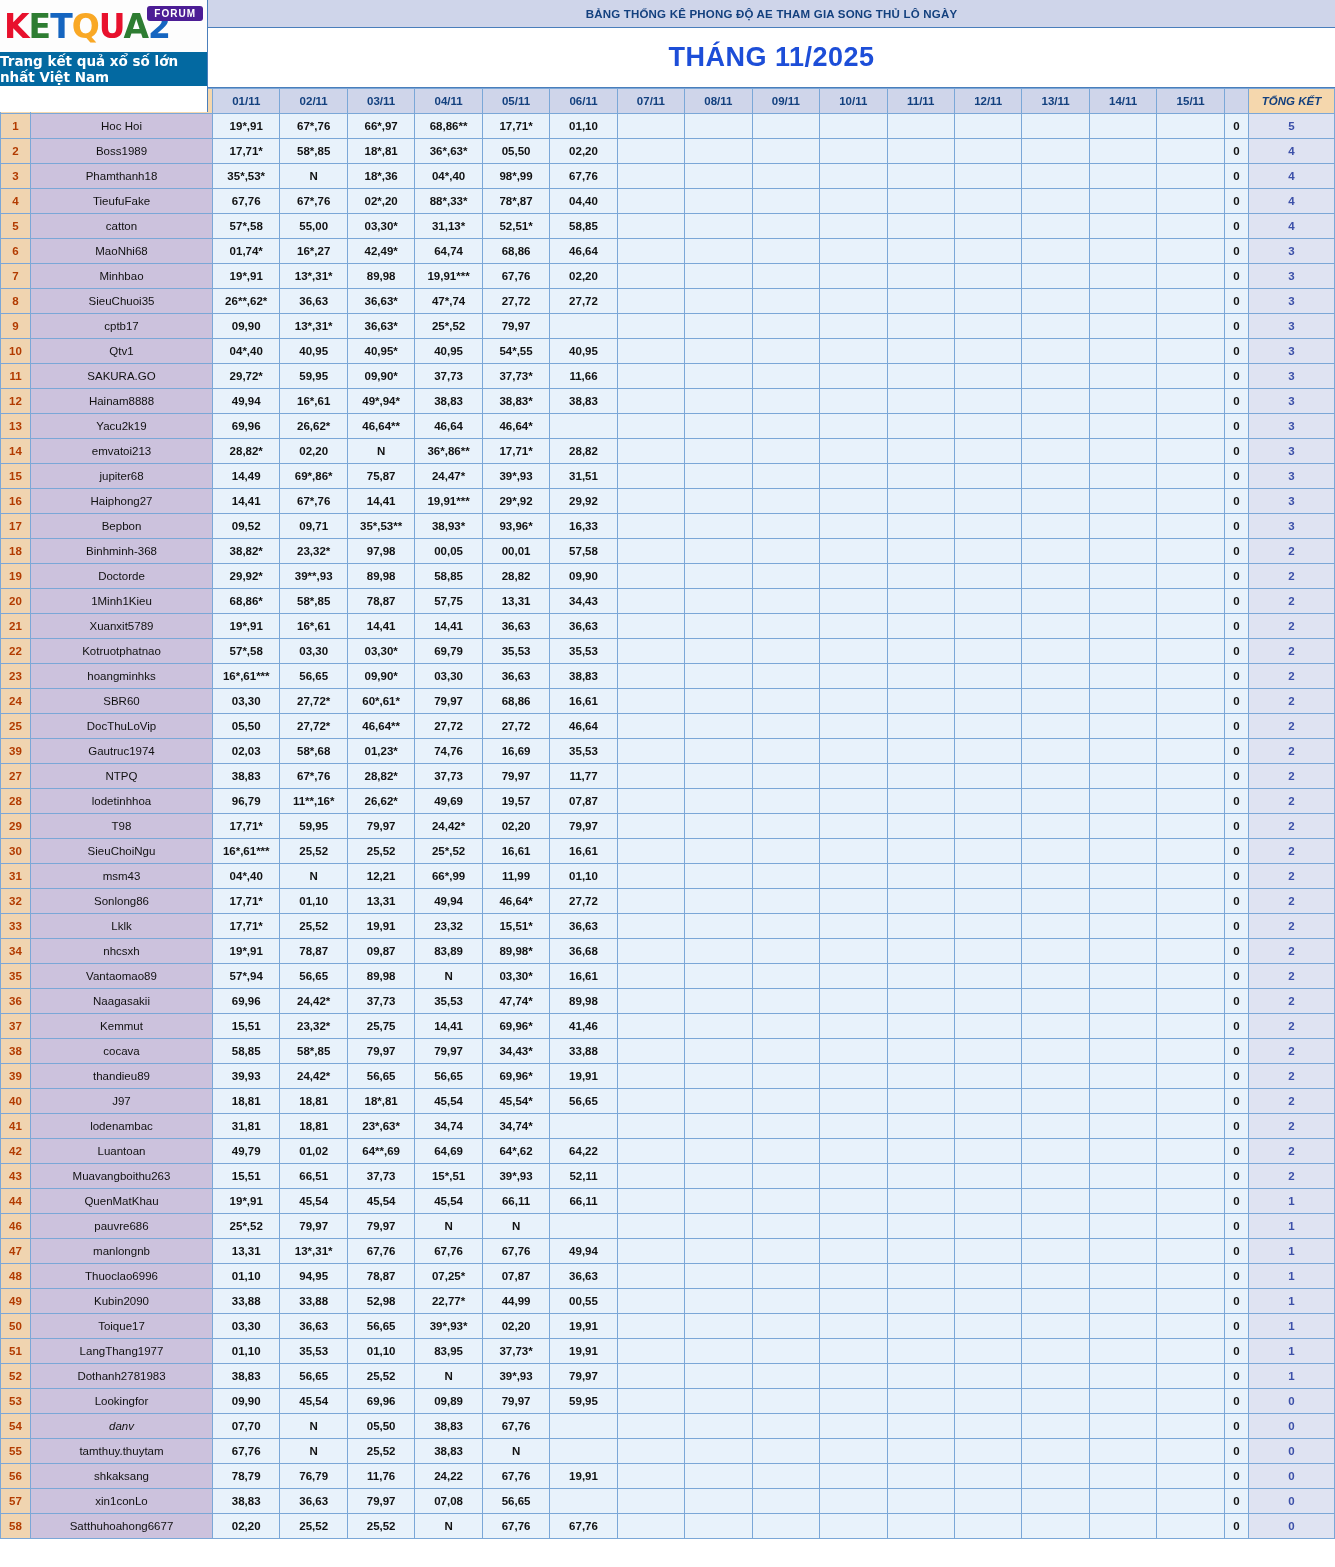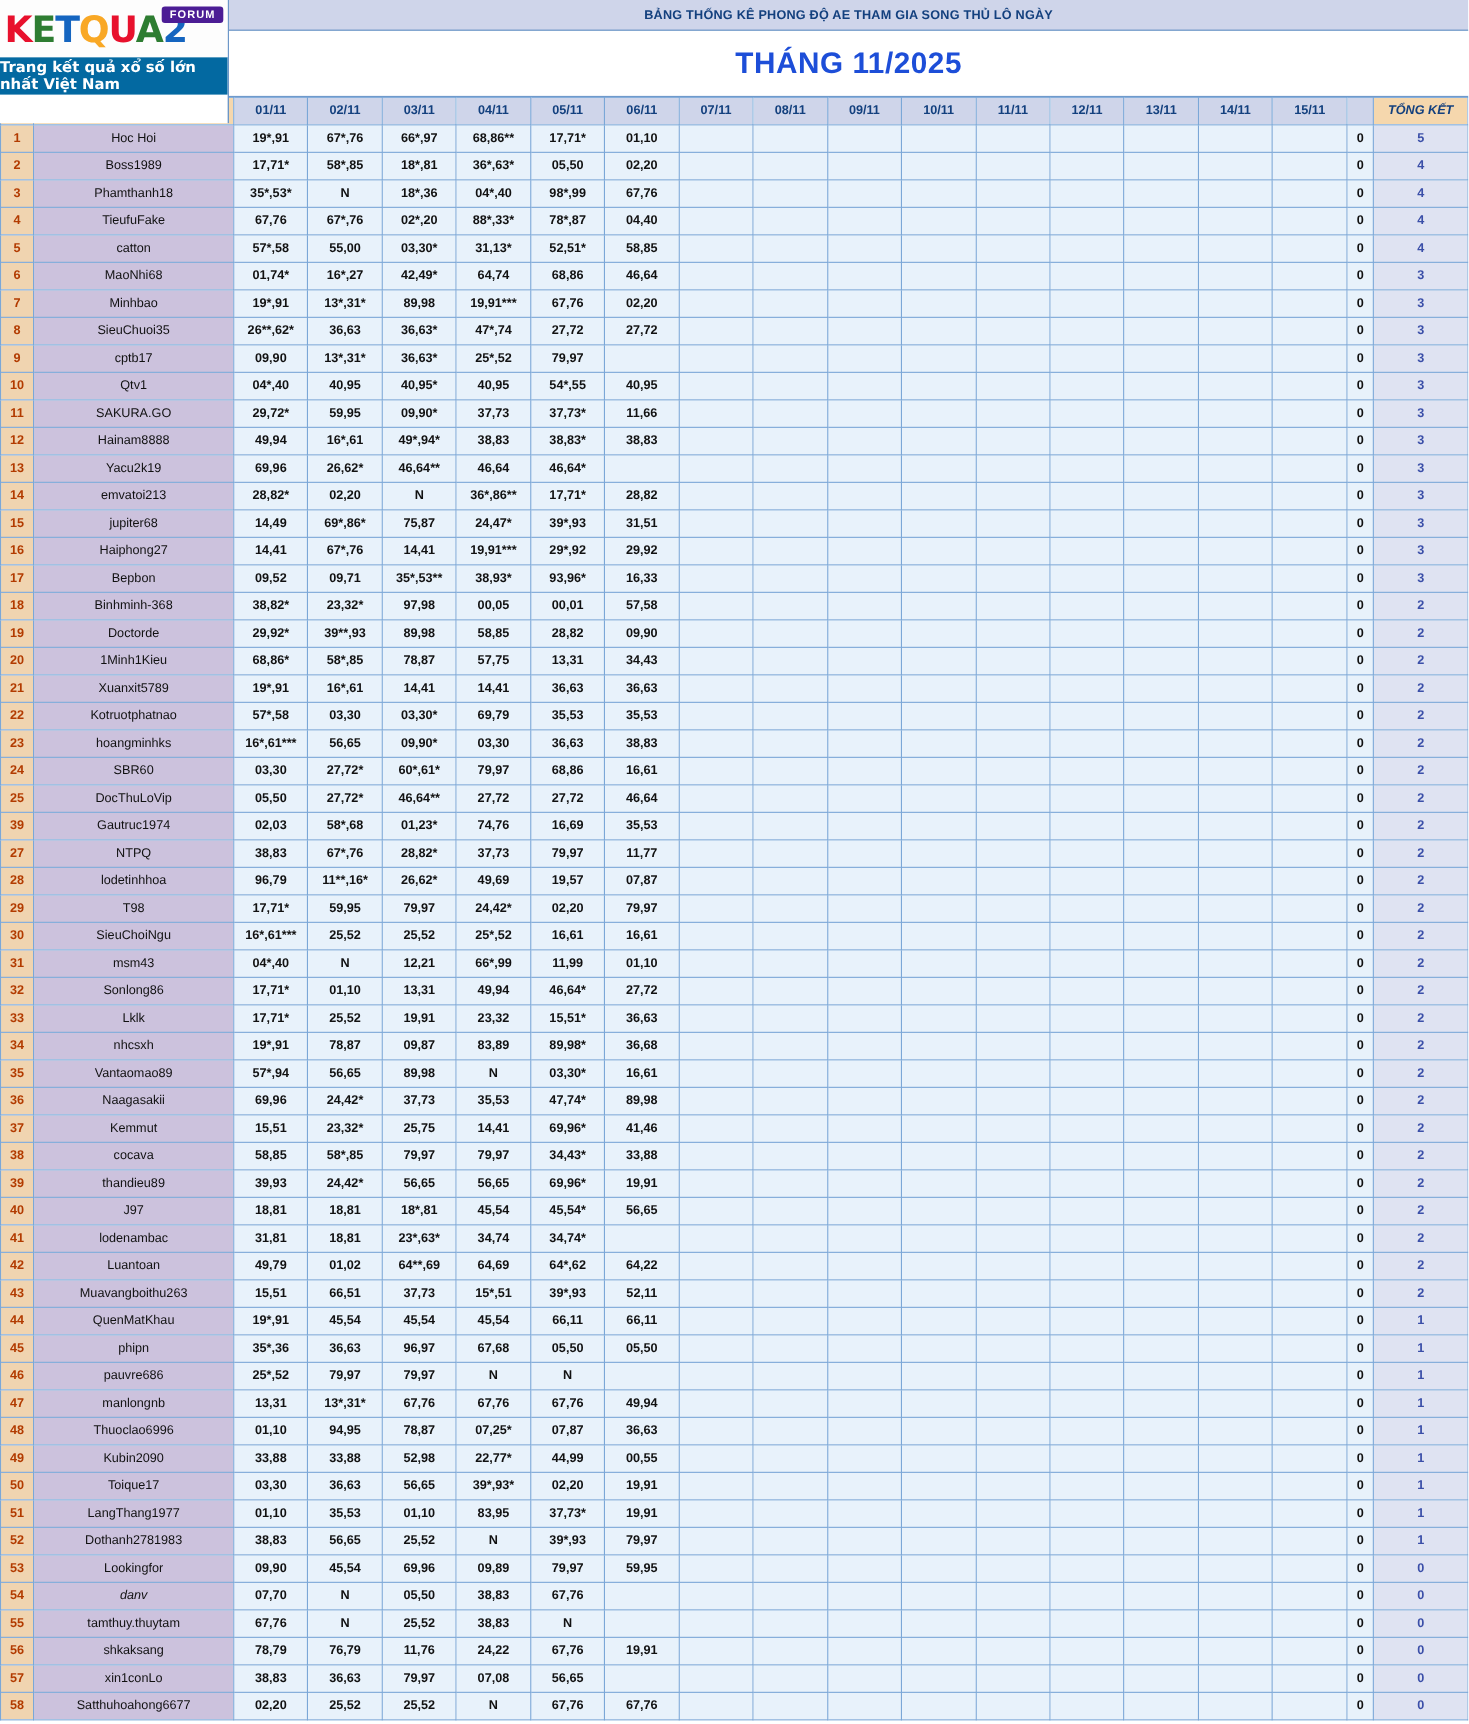--- a/index.html
+++ b/index.html
@@ -1135,41 +1135,20 @@
           <td class="c-day blk"></td>
           <td class="c-day blk"></td>
           <td class="c-day blk"></td>
           <td class="c-day blk"></td>
           <td class="c-day blk"></td>
           <td class="c-day blk"></td>
           <td class="c-zero">0</td>
           <td class="c-total">1</td>
         </tr>
         <tr>
-          <td class="c-tt">45</td>
-          <td class="c-member m-blk">phipn</td>
-          <td class="c-day red">35*,36</td>
-          <td class="c-day blk">36,63</td>
-          <td class="c-day blk">96,97</td>
-          <td class="c-day blk">67,68</td>
-          <td class="c-day blk">05,50</td>
-          <td class="c-day blk">05,50</td>
-          <td class="c-day blk"></td>
-          <td class="c-day blk"></td>
-          <td class="c-day blk"></td>
-          <td class="c-day blk"></td>
-          <td class="c-day blk"></td>
-          <td class="c-day blk"></td>
-          <td class="c-day blk"></td>
-          <td class="c-day blk"></td>
-          <td class="c-day blk"></td>
-          <td class="c-zero">0</td>
-          <td class="c-total">1</td>
-        </tr>
-        <tr>
           <td class="c-tt">46</td>
           <td class="c-member m-red">pauvre686</td>
           <td class="c-day red">25*,52</td>
           <td class="c-day blk">79,97</td>
           <td class="c-day blk">79,97</td>
           <td class="c-day blk">N</td>
           <td class="c-day blk">N</td>
           <td class="c-day blk"></td>
           <td class="c-day blk"></td>
           <td class="c-day blk"></td>

